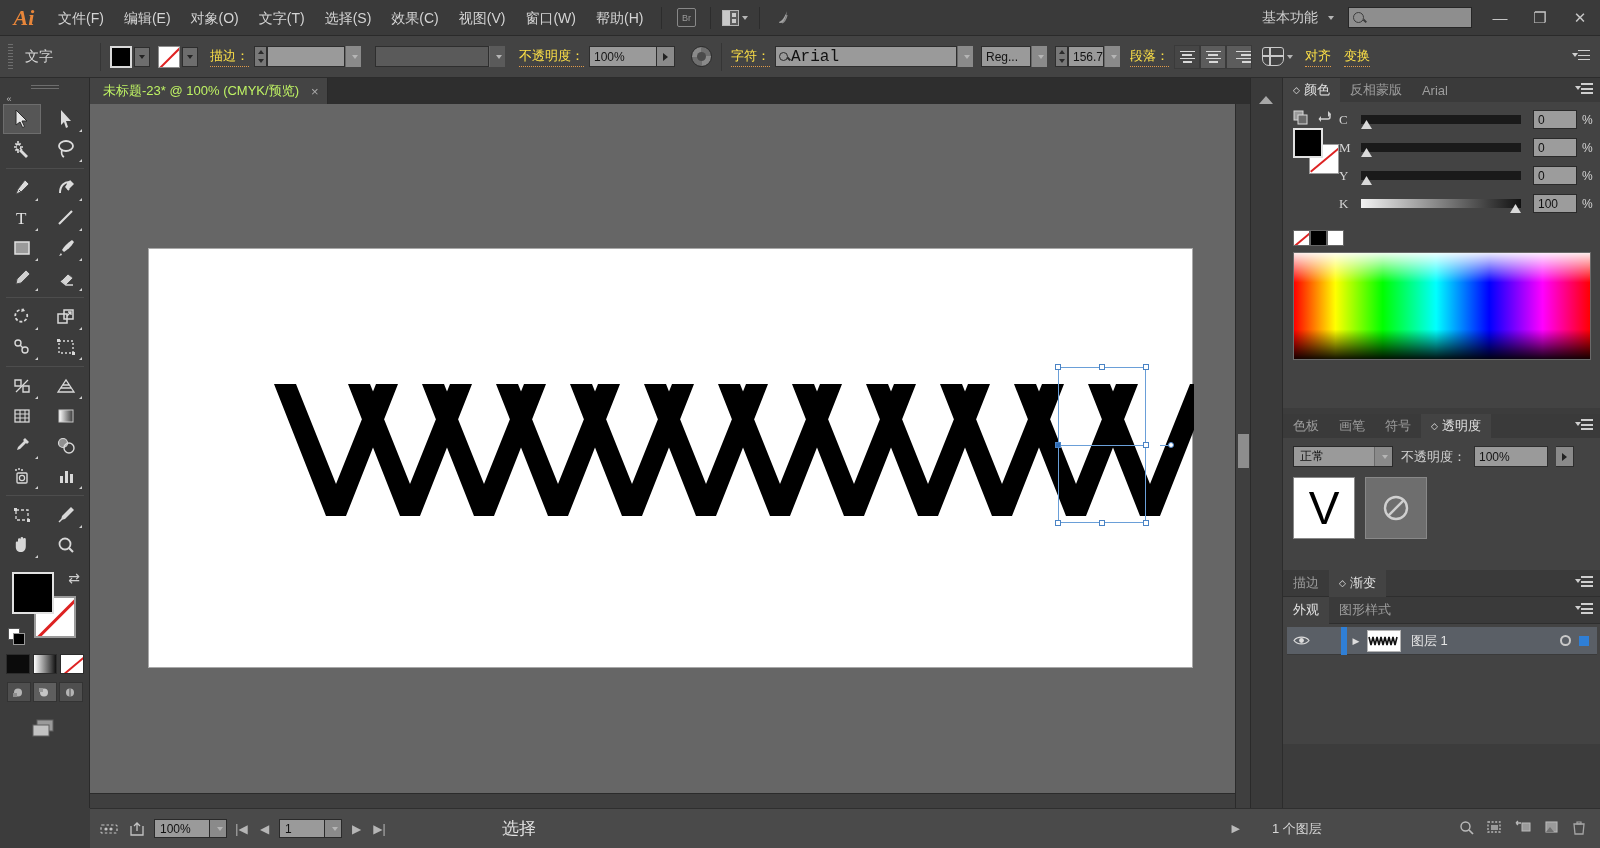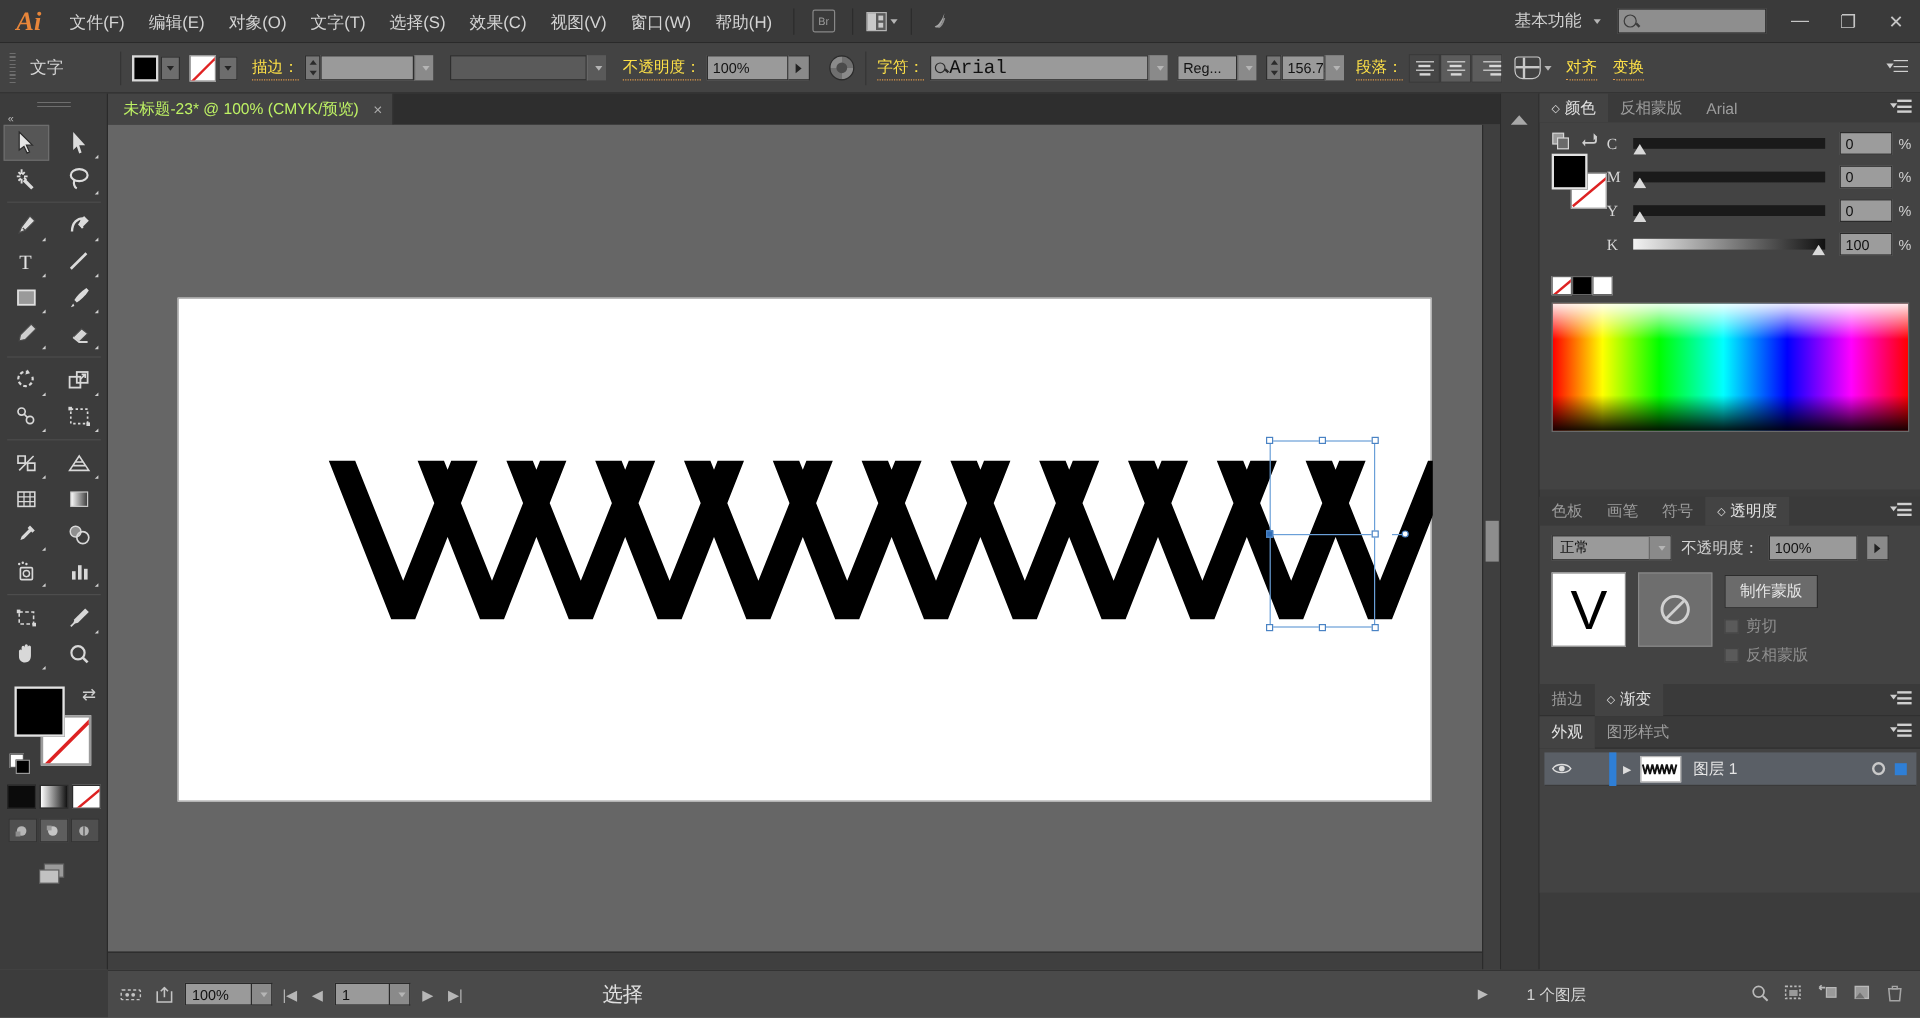--- a/index.html
+++ b/index.html
@@ -999,31 +999,20 @@
             </div>
         </div>
         <div class="tp-thumbs">
           <div class="tp-thumb">V</div>
           <div class="tp-mask">
             <svg width="30" height="30" viewBox="0 0 30 30">
               <circle cx="15" cy="15" r="11" fill="none" stroke="#d0d0d0" stroke-width="2.4"></circle>
               <path d="M7.2 22.8L22.8 7.2" stroke="#d0d0d0" stroke-width="2.4"></path>
             </svg>
           </div>
-          <div class="tp-right">
-            <div class="mask-btn">制作蒙版</div>
-            <div class="cb-row">
-              <span class="cbx"></span>
-              <span>剪切</span>
-            </div>
-            <div class="cb-row">
-              <span class="cbx"></span>
-              <span>反相蒙版</span>
-            </div>
-          </div>
         </div>
       </div>
     </div>
 
     <div class="collapsed" style="top:492px">
       <div class="ptab">
         <span>描边</span>
       </div>
       <div class="ptab active">
         <span class="dia">◇</span>

